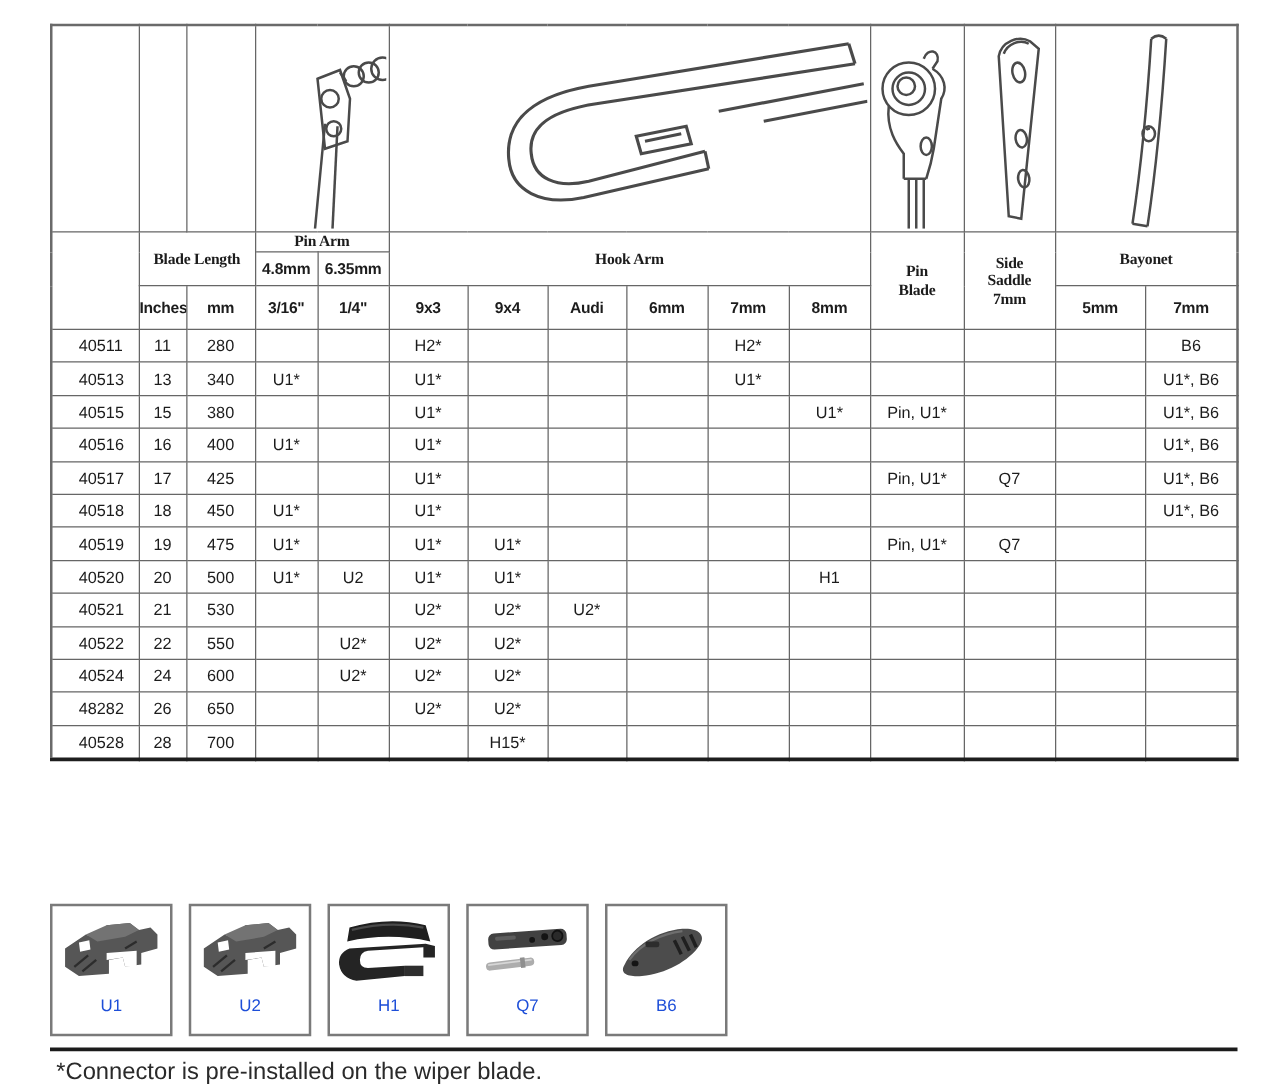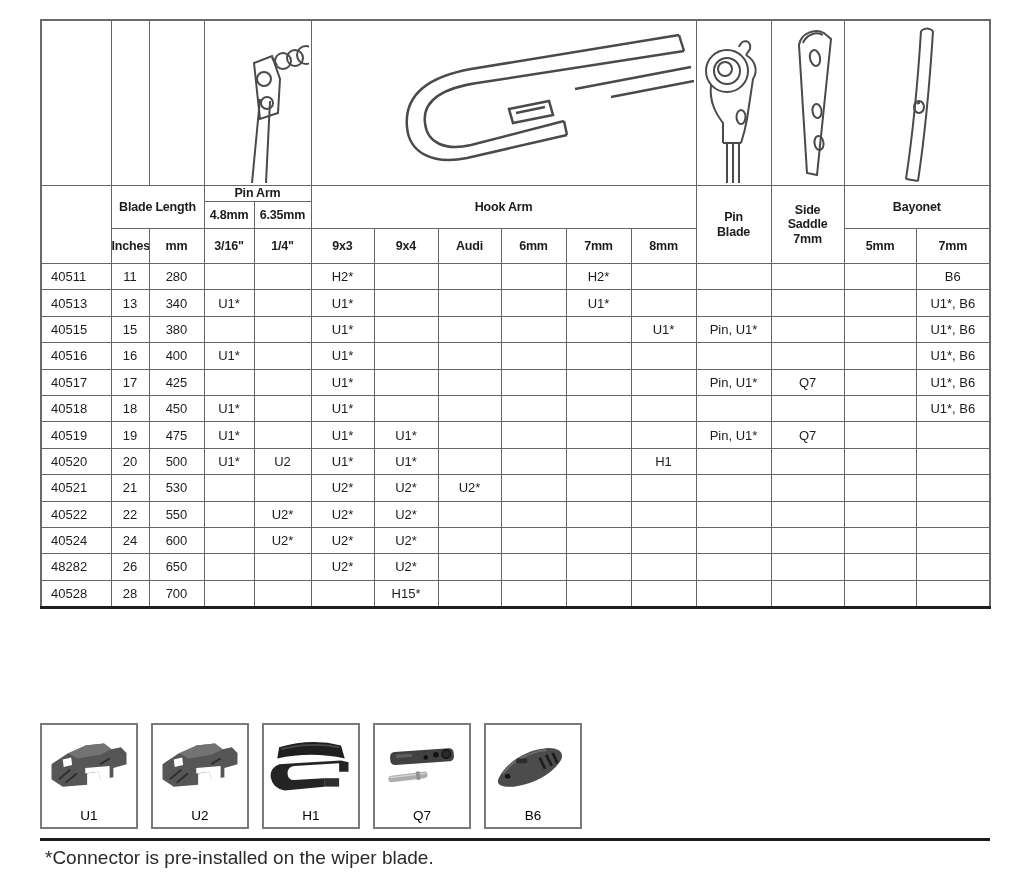--- a/index.html
+++ b/index.html
@@ -6,37 +6,37 @@
   .page{position:relative;width:1030px;height:872px;background:#ffffff;
         font-family:"Liberation Sans",sans-serif;overflow:hidden;}
 
   
   table.spec{position:absolute;left:40px;top:19px;width:949px;
              border-collapse:collapse;table-layout:fixed;
              border:2px solid #6a6a6a;border-bottom:3px solid #1e1e1e;}
   table.spec td{border:1.5px solid #666;padding:0;text-align:center;
                 vertical-align:middle;overflow:hidden;color:#1c1c1c;}
   .r-images td{height:164px;border-bottom:2px solid #222;background:#fff;}
-  .r-g1 td{height:15px;}
+  .r-g1 td{height:15px;font-family:Liberation Serif, serif;}
   .r-g2 td{height:26px;}
   .r-sub td{height:34px;border-bottom:2.5px solid #1e1e1e;}
   td.hdr{font-weight:bold;font-size:12.5px;color:#141414;letter-spacing:-0.2px;line-height:1.15;}
   td.span-sep{border-bottom:2.5px solid #1e1e1e;}
   tbody.data td{height:25.4px;font-size:13px;}
-  tbody.data td.part{text-align:left;padding-left:9px;}
+  tbody.data td.part{text-align:left;padding-left:21px;}
   .narrow{width:48px;margin:0 auto;}
   .vnarrow{width:42px;margin:0 auauto;margin:0 auto;}
 
   
   .connectors{position:absolute;left:40px;top:723px;display:flex;gap:13px;}
   .conn-box{width:98px;height:106px;border:2px solid #7a7a7a;background:#fff;
             display:flex;flex-direction:column;align-items:center;justify-content:flex-end;
             box-sizing:border-box;}
   .conn-box svg{flex:1 1 auto;margin-top:6px;}
-  .conn-label{font-size:13.5px;color:#000000;padding-bottom:5px;line-height:1;}
+  .conn-label{font-size:13.5px;color:#1d4ed8;padding-bottom:16px;line-height:1;}
 
   
   .divider{position:absolute;left:40px;top:838px;width:950px;height:3px;background:#1b1b1b;}
   .footnote{position:absolute;left:45px;top:847px;font-size:19px;color:#2a2a2a;}
 
   svg.line-art{display:block;margin:0 auto;}
 </style>
 </head>
 <body>
 

